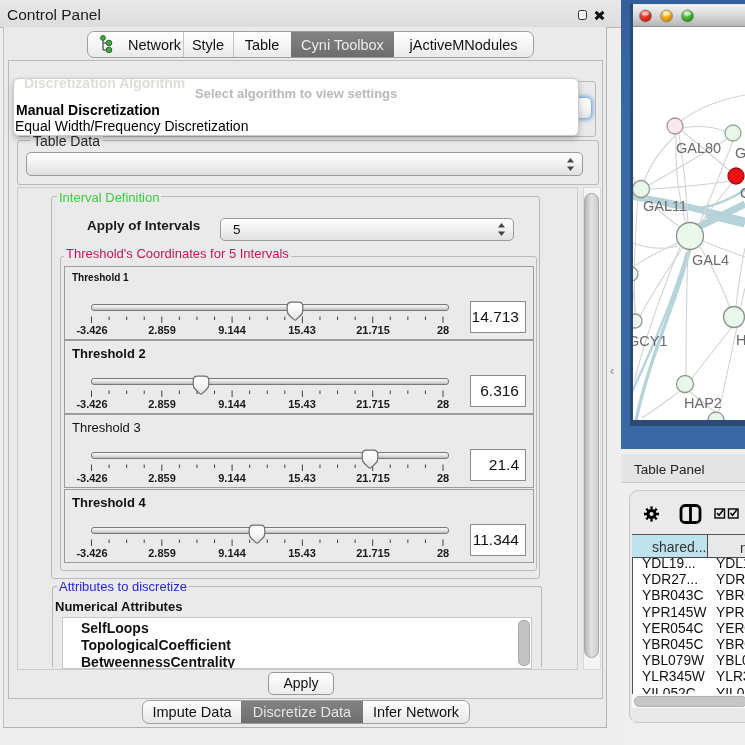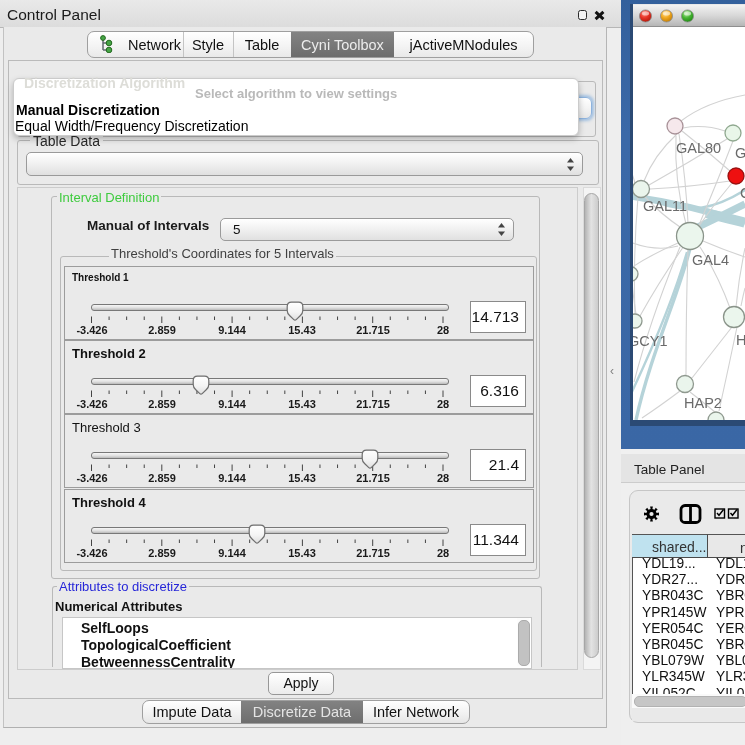--- a/index.html
+++ b/index.html
@@ -73,33 +73,33 @@
 
 <div class="abs" style="left:17px;top:187px;width:559px;height:481px;border:1px solid #cccccc;background:#eaeaea;"></div>
 
 <div class="abs" style="left:583px;top:187px;width:16px;height:481px;background:#f4f4f4;border:1px solid #dadada;"></div>
 <div class="abs" style="left:584px;top:193px;width:13px;height:463px;border-radius:7.5px;
      background:linear-gradient(90deg,#b4b4b4,#e3e3e3 48%,#cccccc);border:1px solid #a6a6a6;"></div>
 
 <div class="groupbox" style="left:51px;top:196px;width:487px;height:381px;"></div>
 <div class="grouplab" style="left:57px;top:191px;color:#3ecb3e;">Interval Definition</div>
 
-<div class="abs" style="left:87px;top:218px;font-size:13.5px;font-weight:bold;color:#1a1a1a;">Manual of Intervals</div>
+<div class="abs" style="left:87px;top:218px;font-size:13.5px;font-weight:bold;color:#1a1a1a;">Apply of Intervals</div>
 <div class="combo" style="left:220px;top:218px;width:292px;height:21px;">
   <span class="txt" style="font-size:13.5px;top:3px;left:12px;letter-spacing:0;">5</span>
   <span class="stepper">
       <svg width="9" height="15" viewBox="0 0 9 15">
    <path d="M4.5 1 L8 5.5 L1 5.5 Z" fill="#444"></path>
         <path d="M4.5 14 L8 9.5 L1 9.5 Z" fill="#444"></path>
   </svg>
     </span>
 </div>
 
 <div class="groupbox" style="left:60px;top:256px;width:475px;height:313px;"></div>
-<div class="grouplab" style="left:64px;top:247px;color:#404040;margin-left:45px;">Threshold's Coordinates for 5 Intervals</div>
+<div class="grouplab" style="left:64px;top:247px;color:#be185d;">Threshold's Coordinates for 5 Intervals</div>
 
 <div class="abs" style="left:64px;top:266px;width:468px;height:72px;border:1px solid #9c9c9c;background:#eaeaea;"></div>
 <div class="abs" style="left:72px;top:272px;font-size:10px;font-weight:bold;color:#111;">Threshold 1</div>
 <div class="abs" style="left:91px;top:304px;width:356px;height:5px;border-radius:3px;border:1px solid #787878;background:linear-gradient(#f6f6f6,#e0e0e0 55%,#b9b9b9);"></div>
 <svg class="abs" style="left:64px;top:316px;" width="400" height="9" viewBox="0 0 400 9">
     <line x1="27.50" y1="0.5" x2="27.50" y2="7.0" stroke="#444" stroke-width="1"></line>
     <line x1="45.08" y1="0.5" x2="45.08" y2="4.0" stroke="#444" stroke-width="1"></line>
     <line x1="62.65" y1="0.5" x2="62.65" y2="4.0" stroke="#444" stroke-width="1"></line>
     <line x1="80.22" y1="0.5" x2="80.22" y2="4.0" stroke="#444" stroke-width="1"></line>
     <line x1="97.80" y1="0.5" x2="97.80" y2="7.0" stroke="#444" stroke-width="1"></line>

